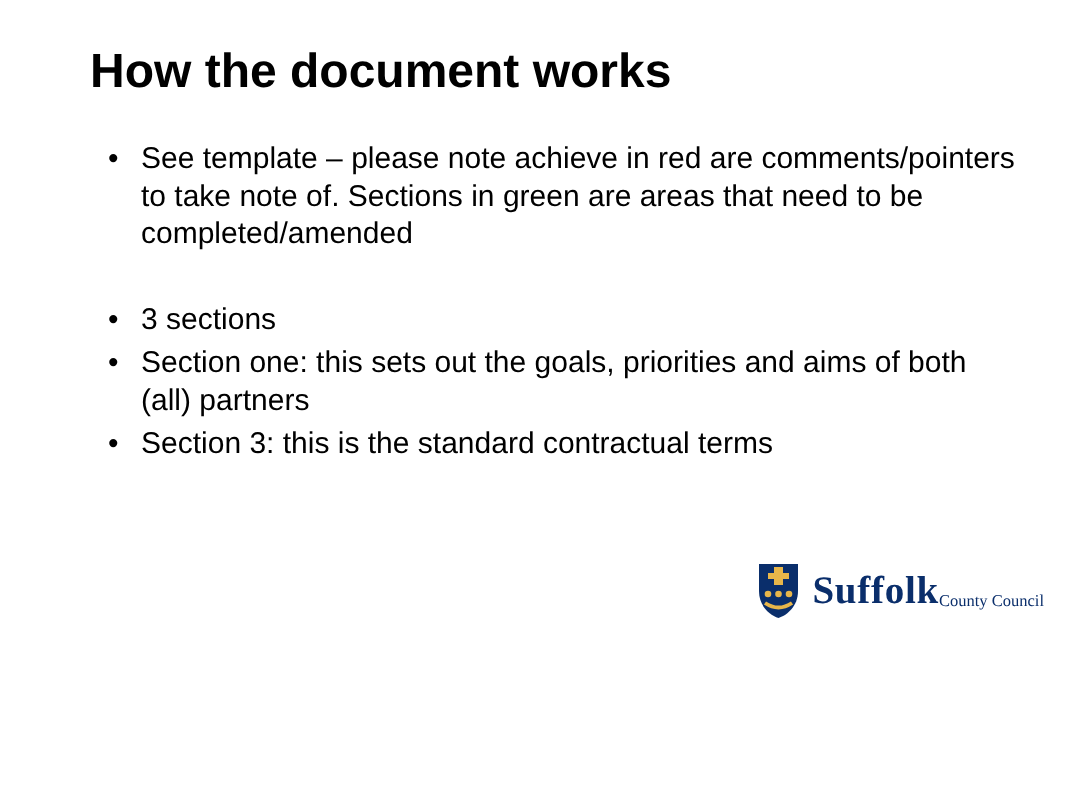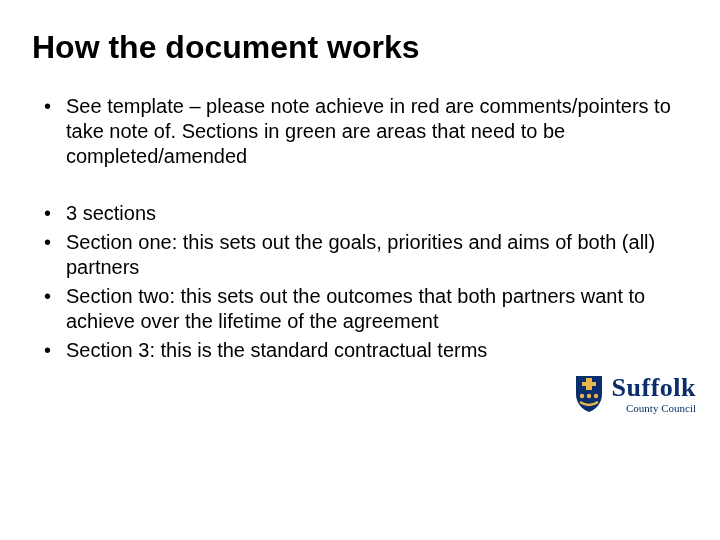--- a/index.html
+++ b/index.html
@@ -10,21 +10,21 @@
     background: #ffffff;
     font-family: Arial, Helvetica, sans-serif;
     color: #000000;
     position: relative;
     overflow: hidden;
   }
   .slide {
     box-sizing: border-box;
     width: 720px;
     height: 432px;
-    padding: 28px 40px 0 32px;
+    padding: 28px 40px 0 60px;
     position: relative;
   }
   h1.title {
     font-size: 32px;
     font-weight: 700;
     margin: 0 0 28px 0;
     line-height: 1.2;
   }
   ul.bullets {
     list-style: none;
@@ -52,21 +52,21 @@
   .logo {
     position: absolute;
     right: 24px;
     bottom: 18px;
     display: flex;
     align-items: center;
     gap: 6px;
   }
   .logo-text {
     display: flex;
-    flex-direction: column;
+    flex-direction: row;
     align-items: flex-start;
     line-height: 1;
   }
   .logo-main {
     font-family: Georgia, "Times New Roman", serif;
     font-weight: 700;
     font-size: 26px;
     color: #0a2e6b;
     letter-spacing: 0.5px;
   }
@@ -88,21 +88,20 @@
 
   <ul class="bullets">
     <li>See template – please note achieve in red are comments/pointers to take note of.  Sections in green are areas that need to be completed/amended</li>
   </ul>
 
   <div class="gap"></div>
 
   <ul class="bullets">
     <li>3 sections</li>
     <li>Section one: this sets out the goals, priorities and aims of both (all) partners</li>
-    <li>Section two: this sets out the outcomes that both partners want to achieve over the lifetime of the agreement</li>
     <li>Section 3: this is the standard contractual terms</li>
   </ul>
 
   <div class="logo">
     <span class="crest">
       <svg width="34" height="40" viewBox="0 0 34 40">
         <path d="M4 2 H30 V20 C30 30 23 36 17 38 C11 36 4 30 4 20 Z" fill="#0a2e6b"></path>
         <rect x="14" y="4" width="6" height="12" fill="#e8b64a"></rect>
         <rect x="10" y="8" width="14" height="4" fill="#e8b64a"></rect>
         <circle cx="10" cy="22" r="2.2" fill="#e8b64a"></circle>

